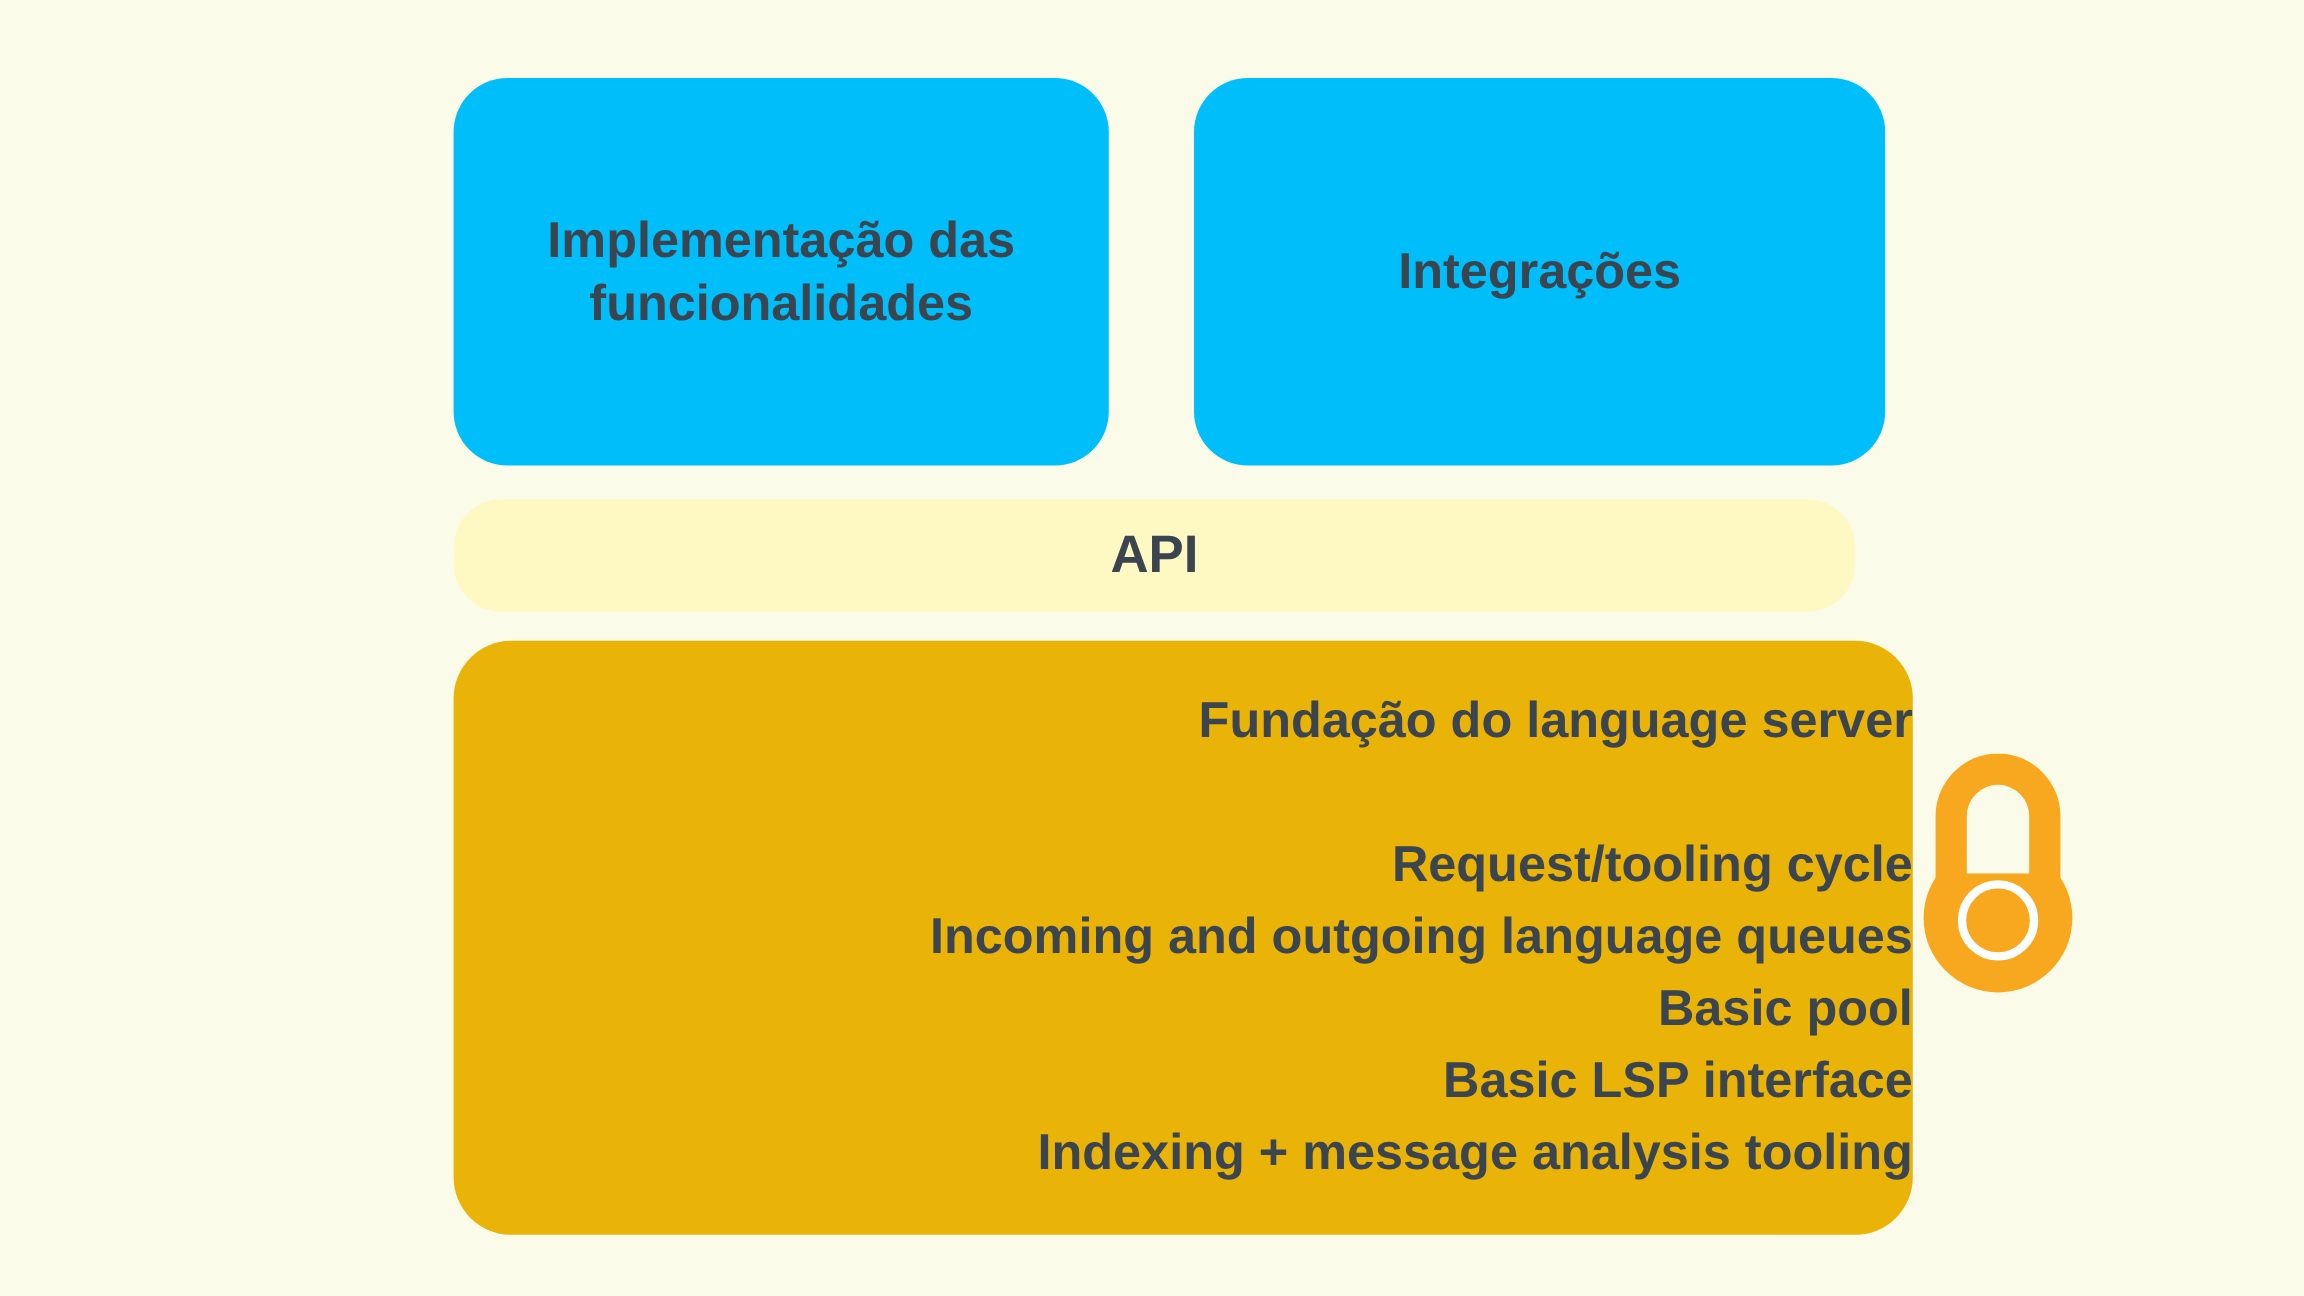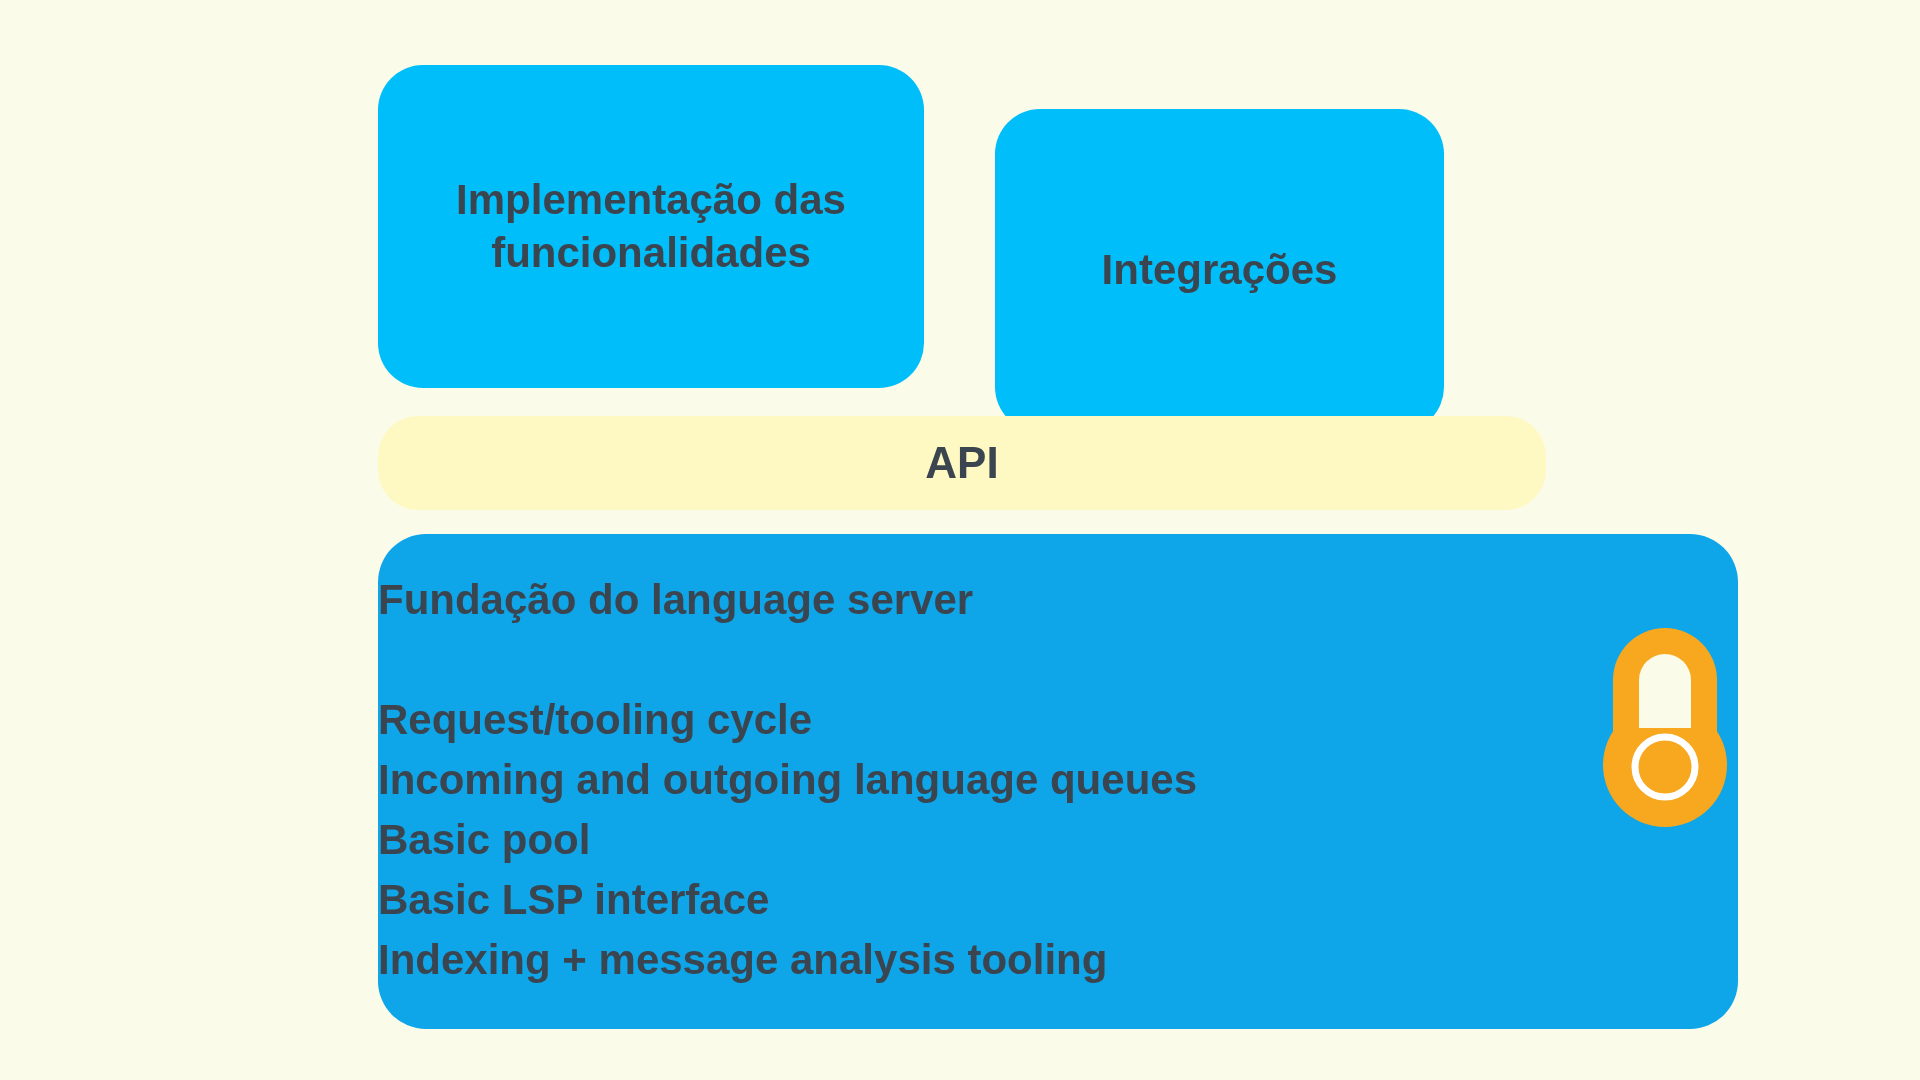--- a/index.html
+++ b/index.html
@@ -27,40 +27,40 @@
   .blue-box {
     background: #00BEF9;
     top: 65px;
     height: 323px;
     border-radius: 45px;
     font-size: 42px;
     line-height: 1.25;
     padding: 0 55px;
   }
   .blue-box.left  { left: 378px;  width: 546px; align-items: center; }
-  .blue-box.right { left: 995px;  width: 449px; margin-top: 44px; }
+  .blue-box.right { left: 995px;  width: 576px; }
   .api-bar {
     background: #fef9c3;
     left: 378px;
     top: 416px;
     width: 1168px;
     height: 94px;
     border-radius: 40px;
     font-size: 44px;
   }
   .foundation-box {
     position: absolute;
-    background: #0ea5e9;
+    background: #eab308;
     left: 378px;
     top: 534px;
-    width: 1360px;
+    width: 1216px;
     height: 495px;
     border-radius: 48px;
     padding-top: 36px;
-    text-align: left;
+    text-align: right;
     font-weight: 600;
     font-size: 42px;
   }
   .foundation-box .line {
     height: 60px;
     line-height: 60px;
     white-space: nowrap;
   }
   .foundation-box .spacer { height: 60px; }
   .lock-wrap {

